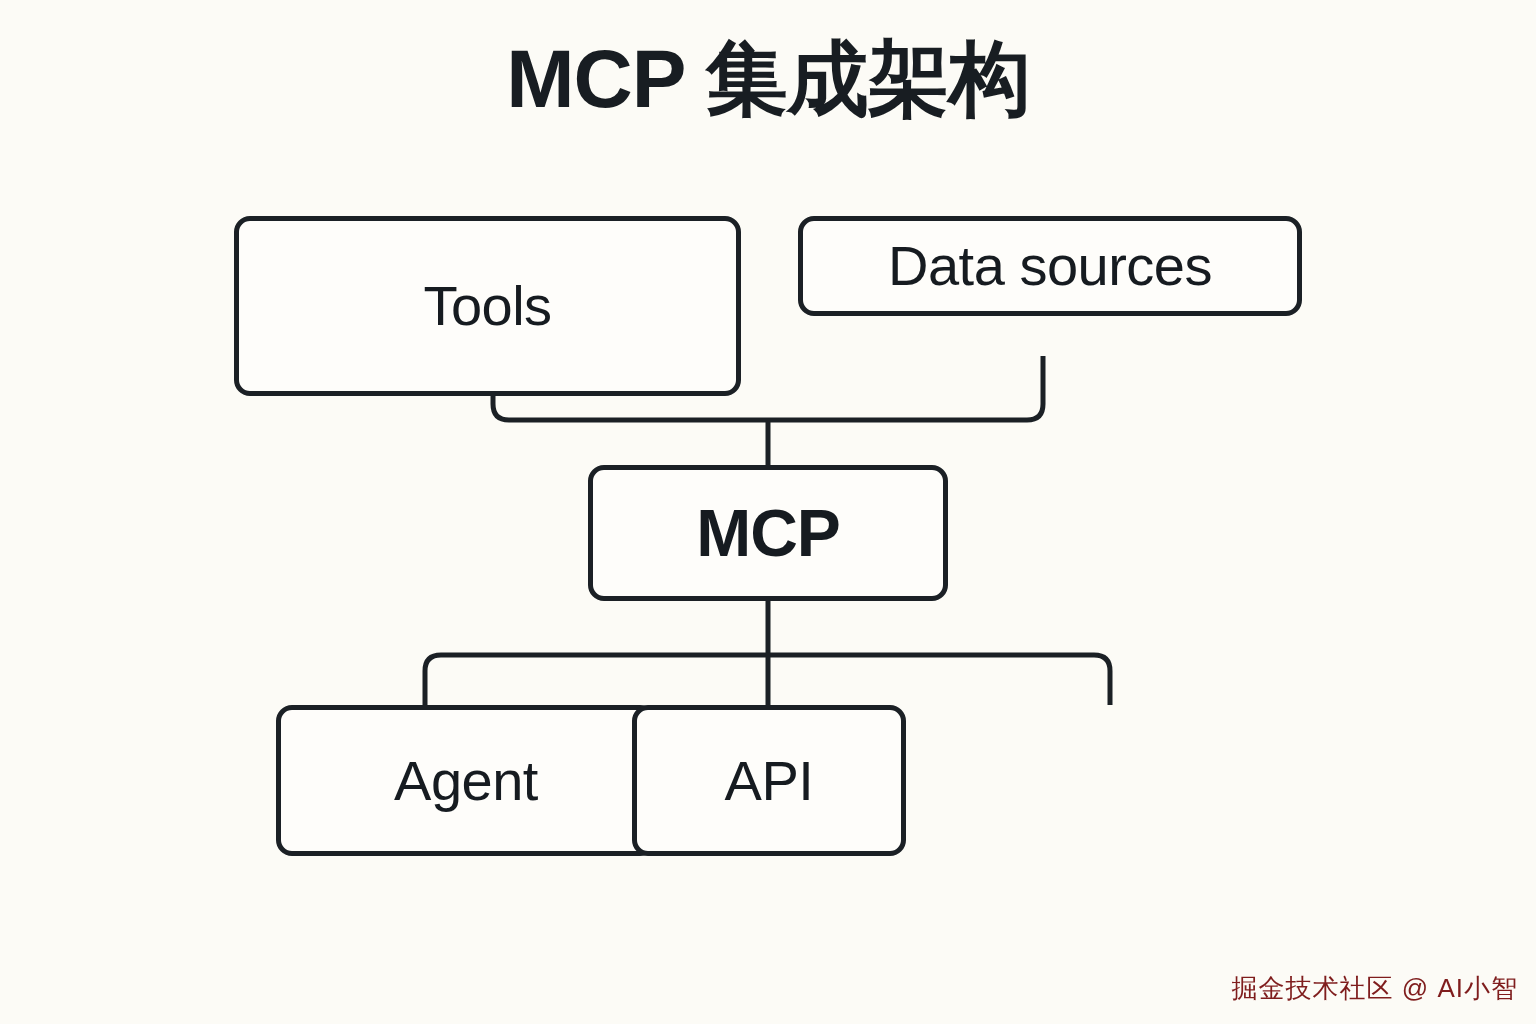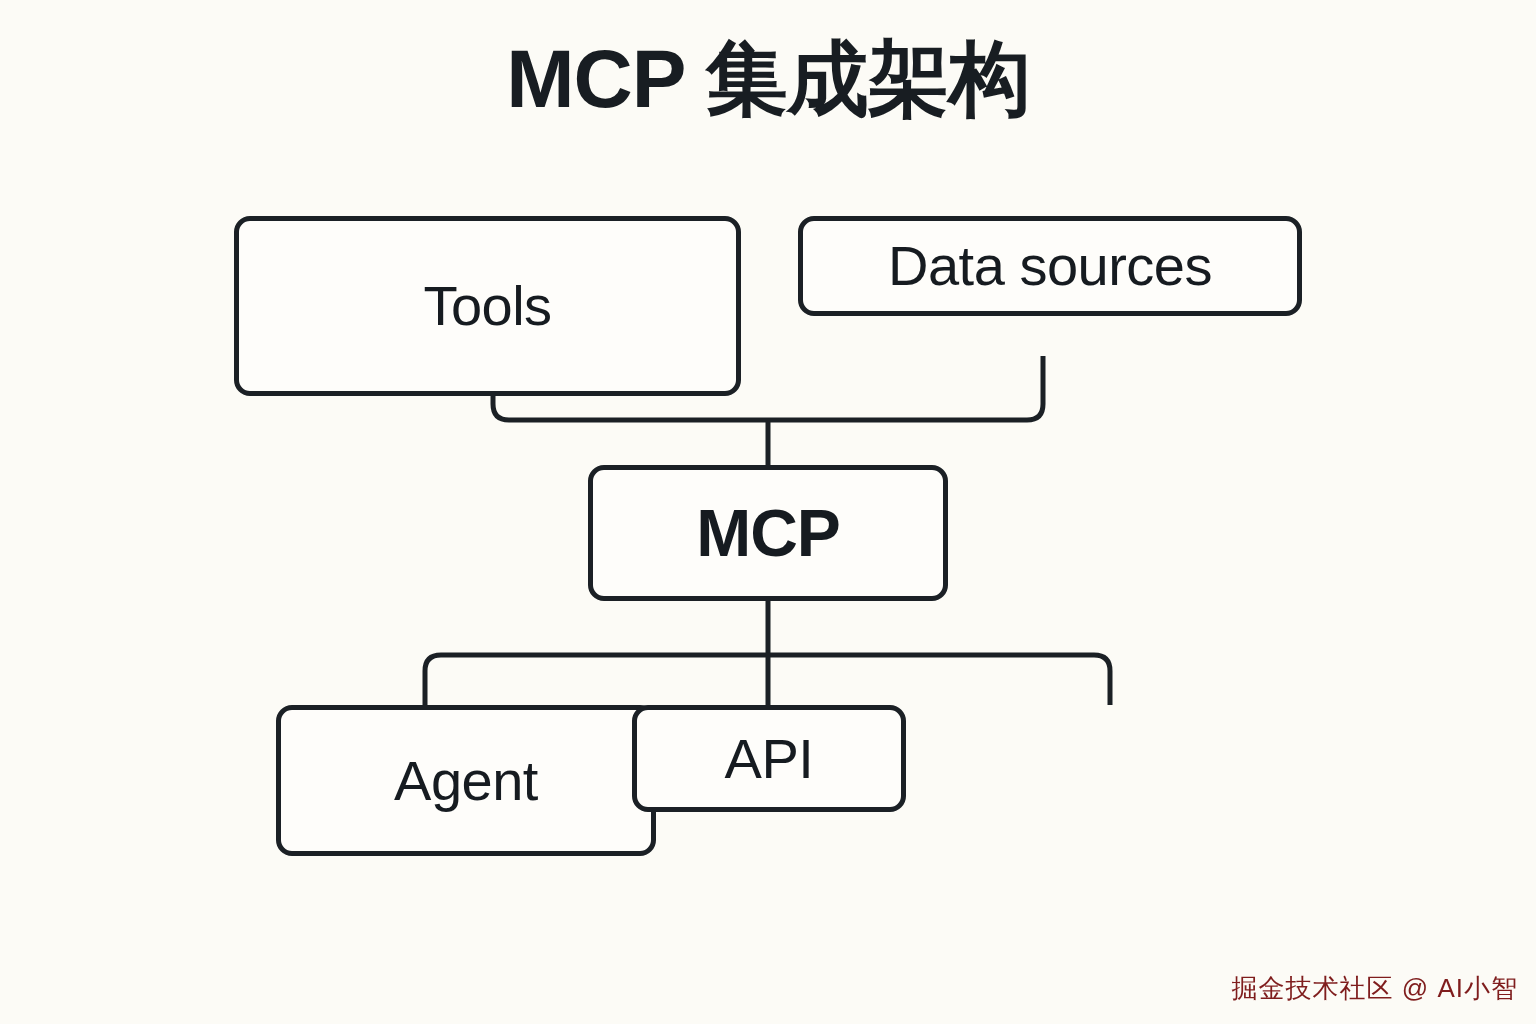--- a/index.html
+++ b/index.html
@@ -66,21 +66,21 @@
     font-size: 66px;
     font-weight: 700;
     letter-spacing: -1px;
   }
 
   
   #node-tools        { left: 234px; top: 216px; width: 507px;  height: 180px; }
   #node-data-sources { left: 798px; top: 216px; width: 504px;  height: 100px; }
   #node-mcp          { left: 588px; top: 465px; width: 360px;  height: 136px; }
   #node-agent        { left: 256px; top: 705px; width: 380px;  height: 151px; margin-left: 20px; }
-  #node-api          { left: 632px; top: 705px; width: 274px;  height: 107px; border-radius: 16px; }
+  #node-api          { left: 632px; top: 705px; width: 274px;  height: 151px; border-radius: 16px; }
   #node-frontend     { left: 948px; top: 705px; width: 338px;  height: 151px; }
 
   #watermark {
     position: absolute;
     right: 18px;
     bottom: 18px;
     font-size: 26px;
     color: #7f1d1d;
     letter-spacing: 1px;
     white-space: nowrap;

